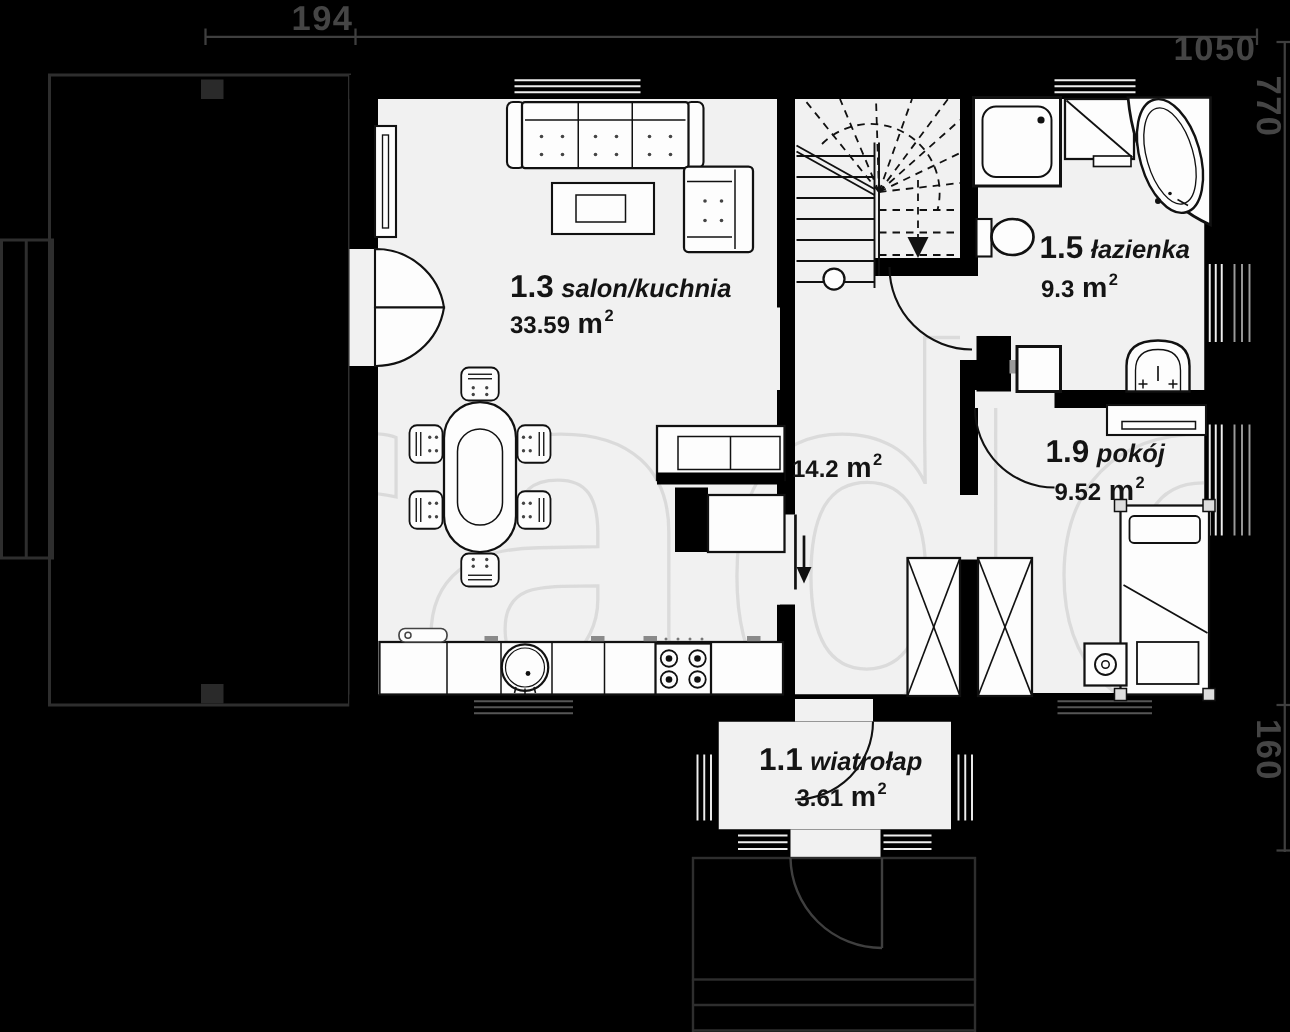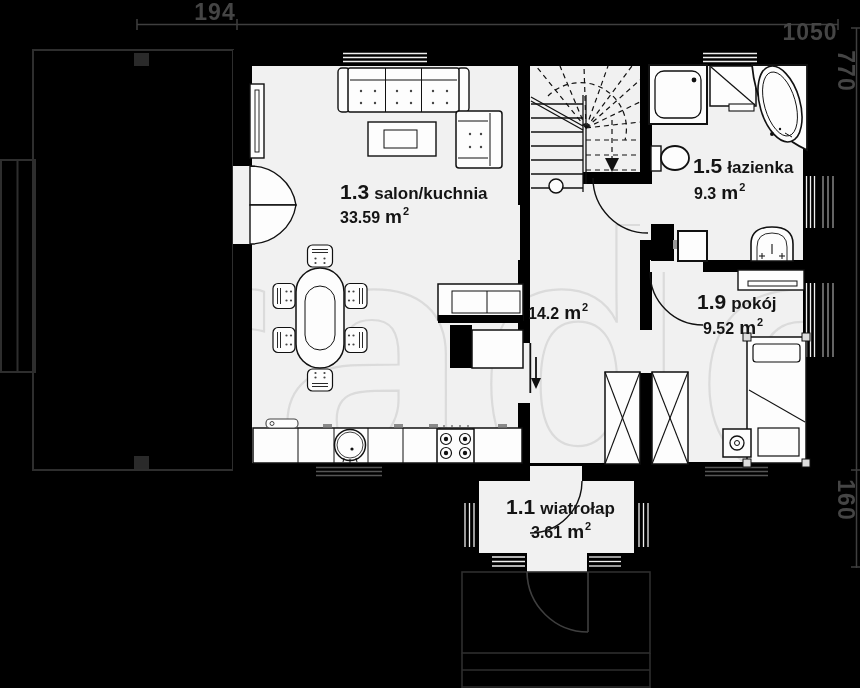--- a/index.html
+++ b/index.html
@@ -1,21 +1,21 @@
 <!DOCTYPE html>
 <html><head>
 <meta charset="utf-8">
 <style>
   html,body{margin:0;padding:0;background:#000;}
   .stage{position:relative;width:860px;height:688px;background:#000;overflow:hidden;
          font-family:"Liberation Sans", sans-serif;}
   .stage svg{position:absolute;left:0;top:0;}
   .lbl{position:absolute;color:#141414;white-space:nowrap;line-height:1;}
   .room-num{font-size:21px;font-weight:bold;}
-  .room-name{font-size:17px;font-weight:bold;margin-left:5px;}
+  .room-name{font-size:17px;font-weight:bold;margin-left:5px;font-style:italic;}
   .room-area{font-size:16px;font-weight:bold;}
   .room-unit{font-size:19px;font-weight:bold;margin-left:5px;}
   .sup{font-size:11px;font-weight:bold;position:relative;top:-8px;margin-left:1px;}
   .dim{position:absolute;color:#454545;font-size:23px;font-weight:bold;letter-spacing:1px;
        text-align:center;line-height:1;}
   .dim.rot{transform:rotate(90deg);transform-origin:center center;}
 </style>
 </head>
 <body>
 

